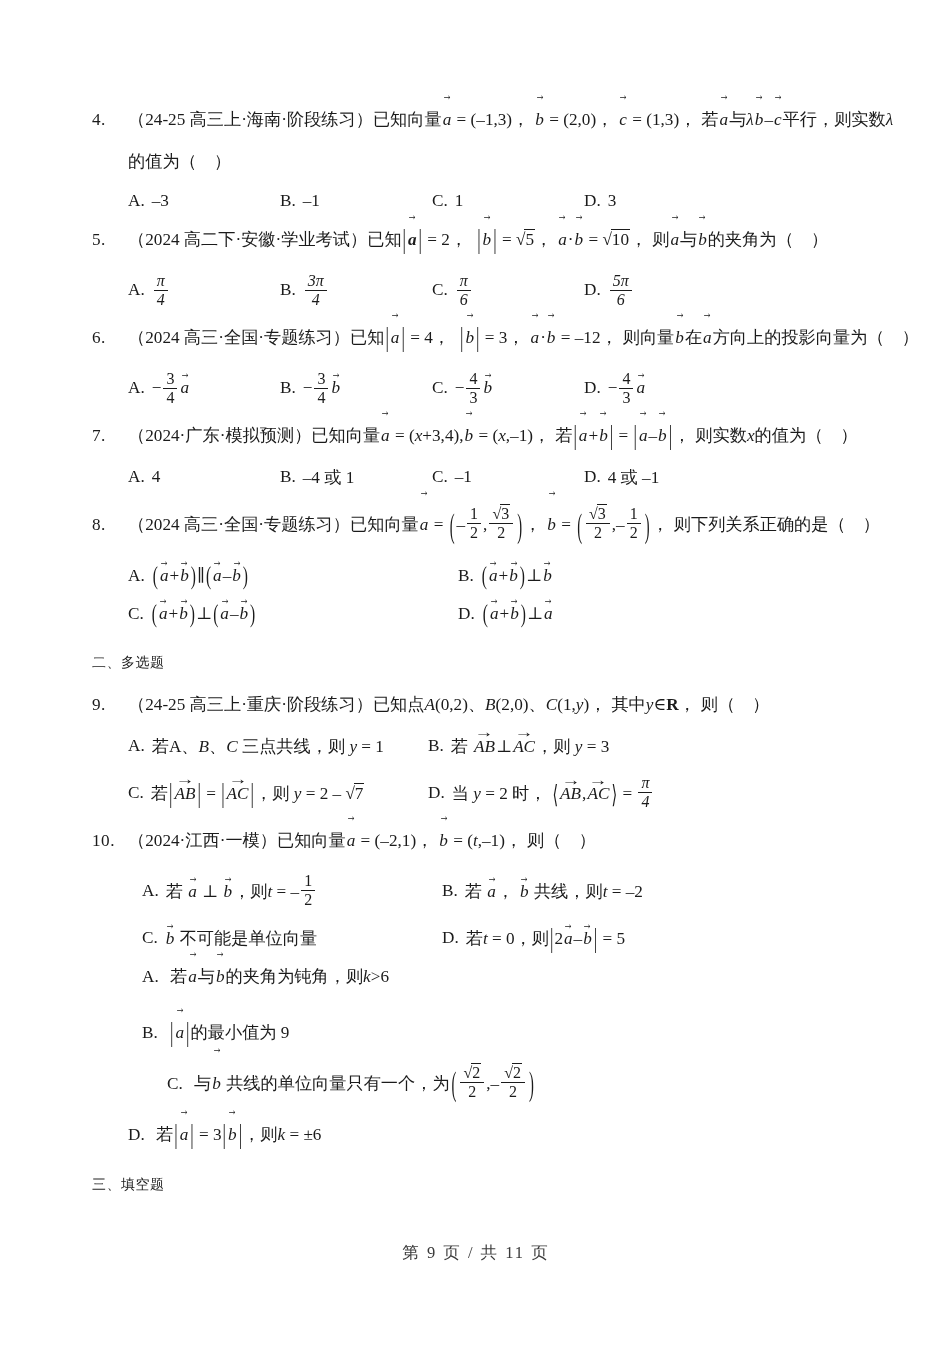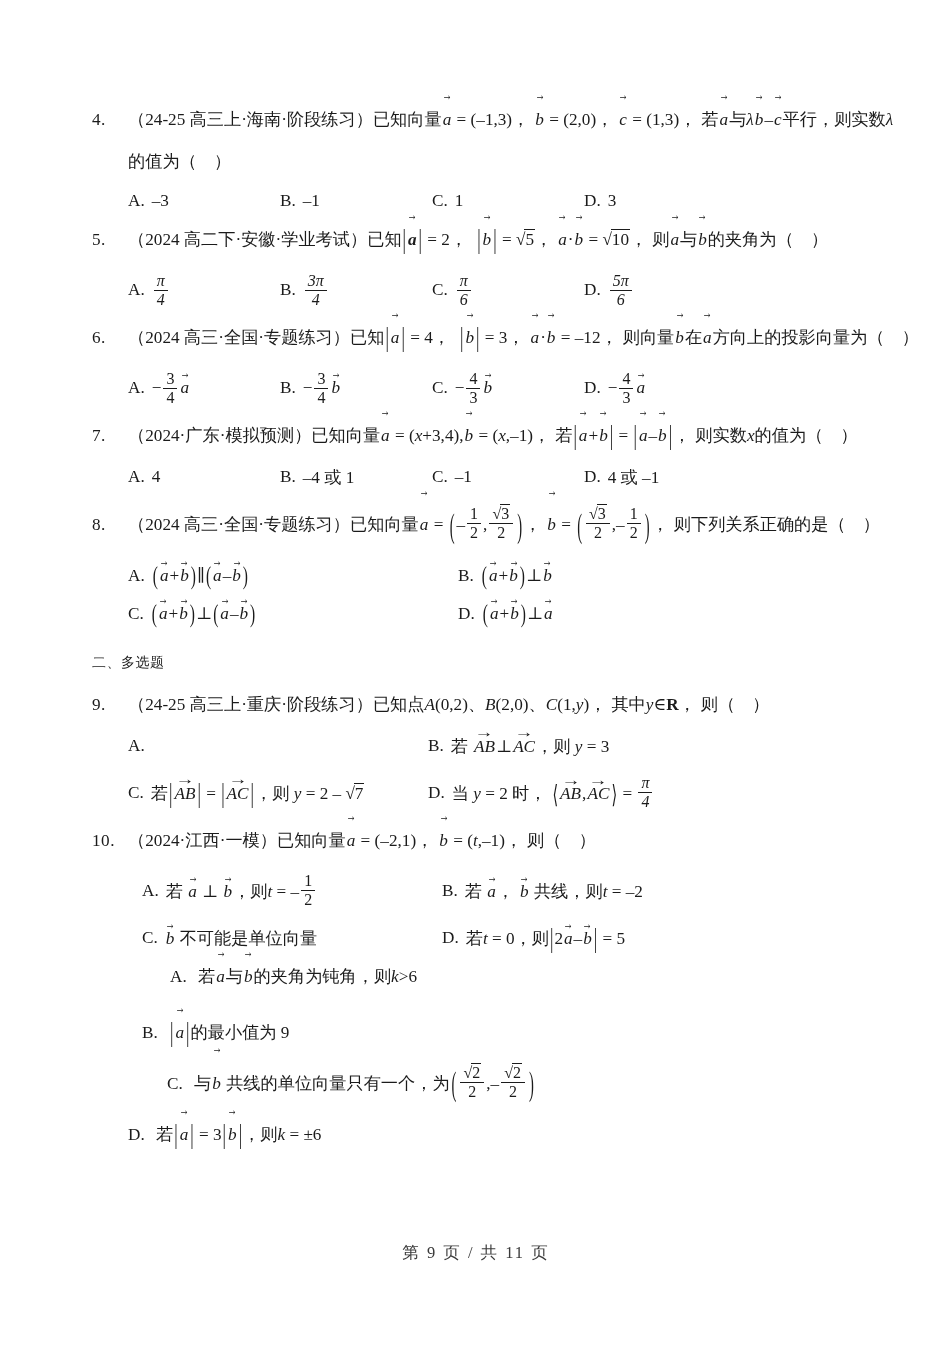--- a/index.html
+++ b/index.html
@@ -328,20 +328,21 @@
   <div class="qline stem">
     <span class="qnum">9.</span>
     <span class="qbody">
       <span>（24-25 高三上·重庆·阶段练习）</span><span>已知点</span><span class="mi">A</span><span class="mu">(0,2)</span><span class="mu">、</span><span class="mi">B</span><span class="mu">(2,0)</span><span class="mu">、</span><span class="mi">C</span><span class="mu">(1,</span><span class="mi">y</span><span class="mu">)</span><span class="mu">，</span><span class="sp"></span>其中<span class="mi">y</span><span class="mu">∈</span><span class="mbf">R</span><span class="mu">，</span><span class="sp"></span>则（　）
     </span>
   </div>
 
   <div class="opts r2">
     <div class="opt">
       <span class="optlab">A.</span>
+      <span>若<span class="mu">A</span><span class="mu">、</span><span class="mi">B</span><span class="mu">、</span><span class="mi">C</span> 三点共线，则 <span class="mi">y</span><span class="mu"> = 1</span></span>
     </div>
     <div class="opt free">
       <span class="optlab">B.</span>
       <span>若<span class="sp"></span><span class="vv">AB</span><span class="mu">⊥</span><span class="vv">AC</span><span class="mu">，</span>则 <span class="mi">y</span><span class="mu"> = 3</span></span>
     </div>
   </div>
   <div class="opts r2 optrow-tall">
     <div class="opt">
       <span class="optlab">C.</span>
       <span>若<span class="abs"><span class="bar">|</span><span class="vv">AB</span><span class="bar">|</span></span><span class="mu"> = </span><span class="abs"><span class="bar">|</span><span class="vv">AC</span><span class="bar">|</span></span><span class="mu">，</span>则 <span class="mi">y</span><span class="mu"> = 2 – </span><span class="sqrt"><span class="rad">√</span><span class="body">7</span></span></span>
@@ -374,33 +375,34 @@
       <span class="optlab">C.</span>
       <span><span class="vec mi">b</span> 不可能是单位向量</span>
     </div>
     <div class="opt free">
       <span class="optlab">D.</span>
       <span>若<span class="mi">t</span><span class="mu"> = 0</span><span class="mu">，</span>则<span class="abs"><span class="bar">|</span><span class="mu">2</span><span class="vec mi">a</span><span class="mu">–</span><span class="vec mi">b</span><span class="bar">|</span></span><span class="mu"> = 5</span></span>
     </div>
   </div>
 
 
-  <div class="cont" style="margin-left:78px;">
+  <div class="cont" style="margin-left:50px;">
     <span class="optlab">A.</span>
     <span>若<span class="vec mi">a</span>与<span class="vec mi">b</span>的夹角为钝角，则<span class="mi">k</span><span class="mu">&gt;6</span></span>
   </div>
   <div class="cont" style="margin-left:50px;margin-top:16px;">
     <span class="optlab">B.</span>
     <span><span class="abs"><span class="bar">|</span><span class="vec mi">a</span><span class="bar">|</span></span>的最小值为 9</span>
   </div>
   <div class="cont" style="margin-left:75px;line-height:62px;">
     <span class="optlab">C.</span>
     <span>与<span class="vec mi">b</span> 共线的单位向量只有一个，为<span class="pbig">(</span><span class="frac"><span class="num"><span class="sqrt"><span class="rad">√</span><span class="body">2</span></span></span><span class="den">2</span></span><span class="mu">,–</span><span class="frac"><span class="num"><span class="sqrt"><span class="rad">√</span><span class="body">2</span></span></span><span class="den">2</span></span><span class="pbig">)</span></span>
   </div>
   <div class="cont" style="">
     <span class="optlab">D.</span>
     <span>若<span class="abs"><span class="bar">|</span><span class="vec mi">a</span><span class="bar">|</span></span><span class="mu"> = 3</span><span class="abs"><span class="bar">|</span><span class="vec mi">b</span><span class="bar">|</span></span><span class="mu">，</span>则<span class="mi">k</span><span class="mu"> = ±6</span></span>
   </div>
 
+  <div class="section-head">三、填空题</div>
 
   <div class="footer">第 9 页 / 共 11 页</div>
 
 </div>
 
 </body></html>

